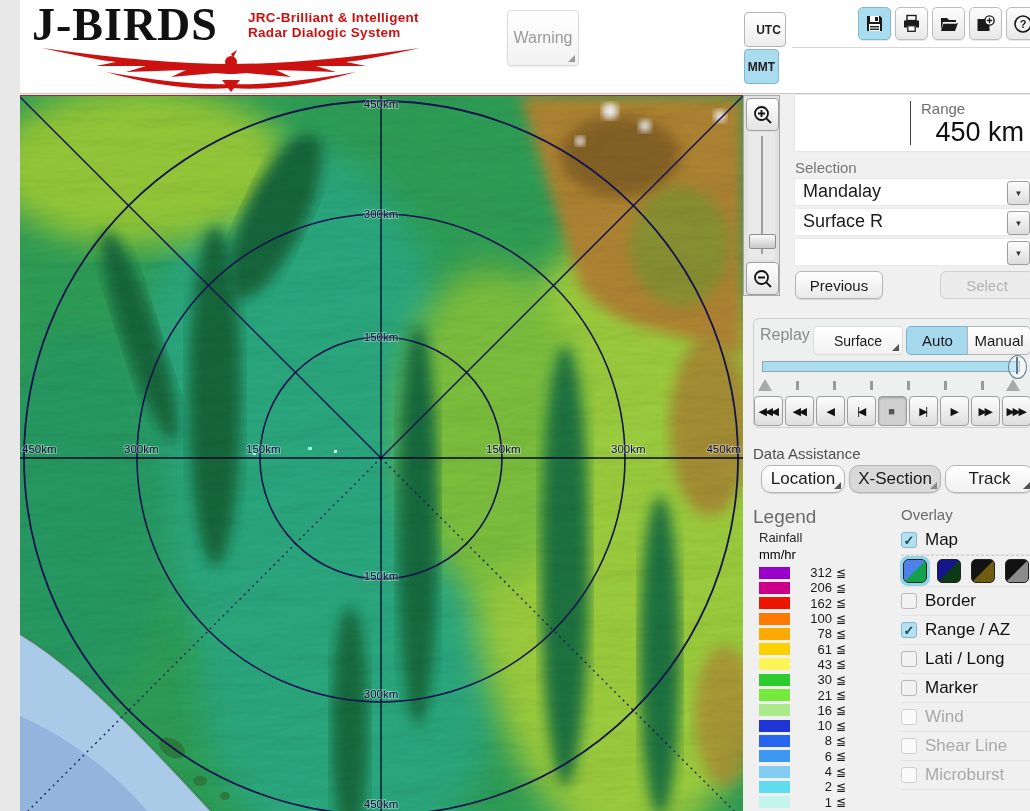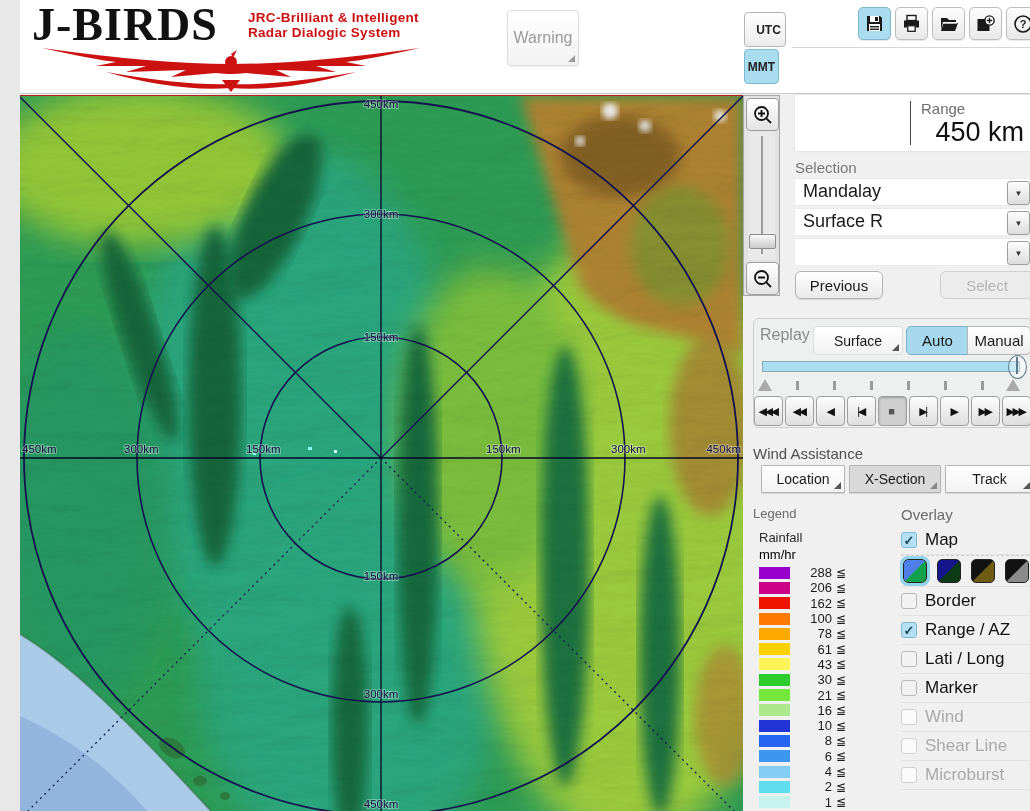--- a/index.html
+++ b/index.html
@@ -90,29 +90,29 @@
   .end-tri{position:absolute;top:60px;width:0;height:0;border-left:7px solid transparent;border-right:7px solid transparent;border-bottom:12px solid #a9a9a9;}
   #tri-left{left:4px;} #tri-right{left:252px;}
   #transport{position:absolute;left:0px;top:77px;display:flex;}
   .tr-btn{width:29px;height:30px;border:1px solid #9f9f9f;border-radius:4px;margin-right:2px;
        background:linear-gradient(#fdfdfd,#dedede);display:flex;align-items:center;justify-content:center;
        font-size:11px;letter-spacing:-2.5px;color:#111;padding-right:2px;box-sizing:border-box;}
   .tr-btn.pressed{background:#cfcfcf;box-shadow:inset 0 1px 2px rgba(0,0,0,.25);color:#555;letter-spacing:0;}
 
   
   #da-label{position:absolute;left:-27px;top:352px;font-size:15px;color:#4f4f4f;}
-  #da-buttons .corner-btn{position:absolute;top:372px;height:26px;font-size:14px;color:#1a1a1a;
-       display:flex;align-items:center;justify-content:center;border-color:#b5b5b5;box-shadow:0 1px 1px rgba(0,0,0,.12);border-radius:1px;}
+  #da-buttons .corner-btn{position:absolute;top:372px;height:26px;font-size:17px;color:#1a1a1a;
+       display:flex;align-items:center;justify-content:center;border-color:#b5b5b5;box-shadow:0 1px 1px rgba(0,0,0,.12);border-radius:10px;}
   #da-location{left:-19px;width:82px;}
   #da-xsection{left:69px;width:90px;background:#d9d9d9;color:#8a8a8a;}
   #da-xsection::after{border-bottom-color:#888;}
   #da-track{left:165px;width:87px;}
 
   
-  #legend-label{position:absolute;left:-27px;top:413px;font-size:13px;color:#6b6b6b;}
+  #legend-label{position:absolute;left:-27px;top:413px;font-size:19px;color:#6b6b6b;}
   #legend-unit1{position:absolute;left:-21px;top:437px;font-size:13px;color:#2a2a2a;}
   #legend-unit2{position:absolute;left:-21px;top:454px;font-size:13px;color:#000000;}
   #legend-rows{position:absolute;left:-21px;top:472px;width:110px;}
   .lg-row{display:flex;align-items:center;height:15.3px;}
   .lg-swatch{width:31px;height:12px;}
   .lg-val{width:42px;text-align:right;font-size:13px;color:#1a1a1a;}
   .lg-sym{margin-left:4px;font-size:12px;color:#1a1a1a;}
 
   
   #overlay-label{position:absolute;left:121px;top:413px;font-size:15px;color:#6b6b6b;}
@@ -373,40 +373,40 @@
           <div class="tr-btn">◀</div>
           <div class="tr-btn">|◀</div>
           <div class="tr-btn pressed">■</div>
           <div class="tr-btn">▶|</div>
           <div class="tr-btn">▶</div>
           <div class="tr-btn">▶▶</div>
           <div class="tr-btn">▶▶▶</div>
         </div>
     </div>
 
-    <div id="da-label">Wind Assistance</div>
+    <div id="da-label">Data Assistance</div>
     <div id="da-buttons">
       <div id="da-location" class="corner-btn">
         <span>Location</span>
       </div>
       <div id="da-xsection" class="corner-btn">
         <span>X-Section</span>
       </div>
       <div id="da-track" class="corner-btn">
         <span>Track</span>
       </div>
     </div>
 
     <div id="legend-label">Legend</div>
     <div id="legend-unit1">Rainfall</div>
     <div id="legend-unit2">mm/hr</div>
     <div id="legend-rows">
         <div class="lg-row">
           <span class="lg-swatch" style="background: rgb(154, 0, 204);"></span>
-          <span class="lg-val">288</span>
+          <span class="lg-val">312</span>
           <span class="lg-sym">≦</span>
         </div>
         <div class="lg-row">
           <span class="lg-swatch" style="background: rgb(204, 0, 136);"></span>
           <span class="lg-val">206</span>
           <span class="lg-sym">≦</span>
         </div>
         <div class="lg-row">
           <span class="lg-swatch" style="background: rgb(238, 21, 0);"></span>
           <span class="lg-val">162</span>

